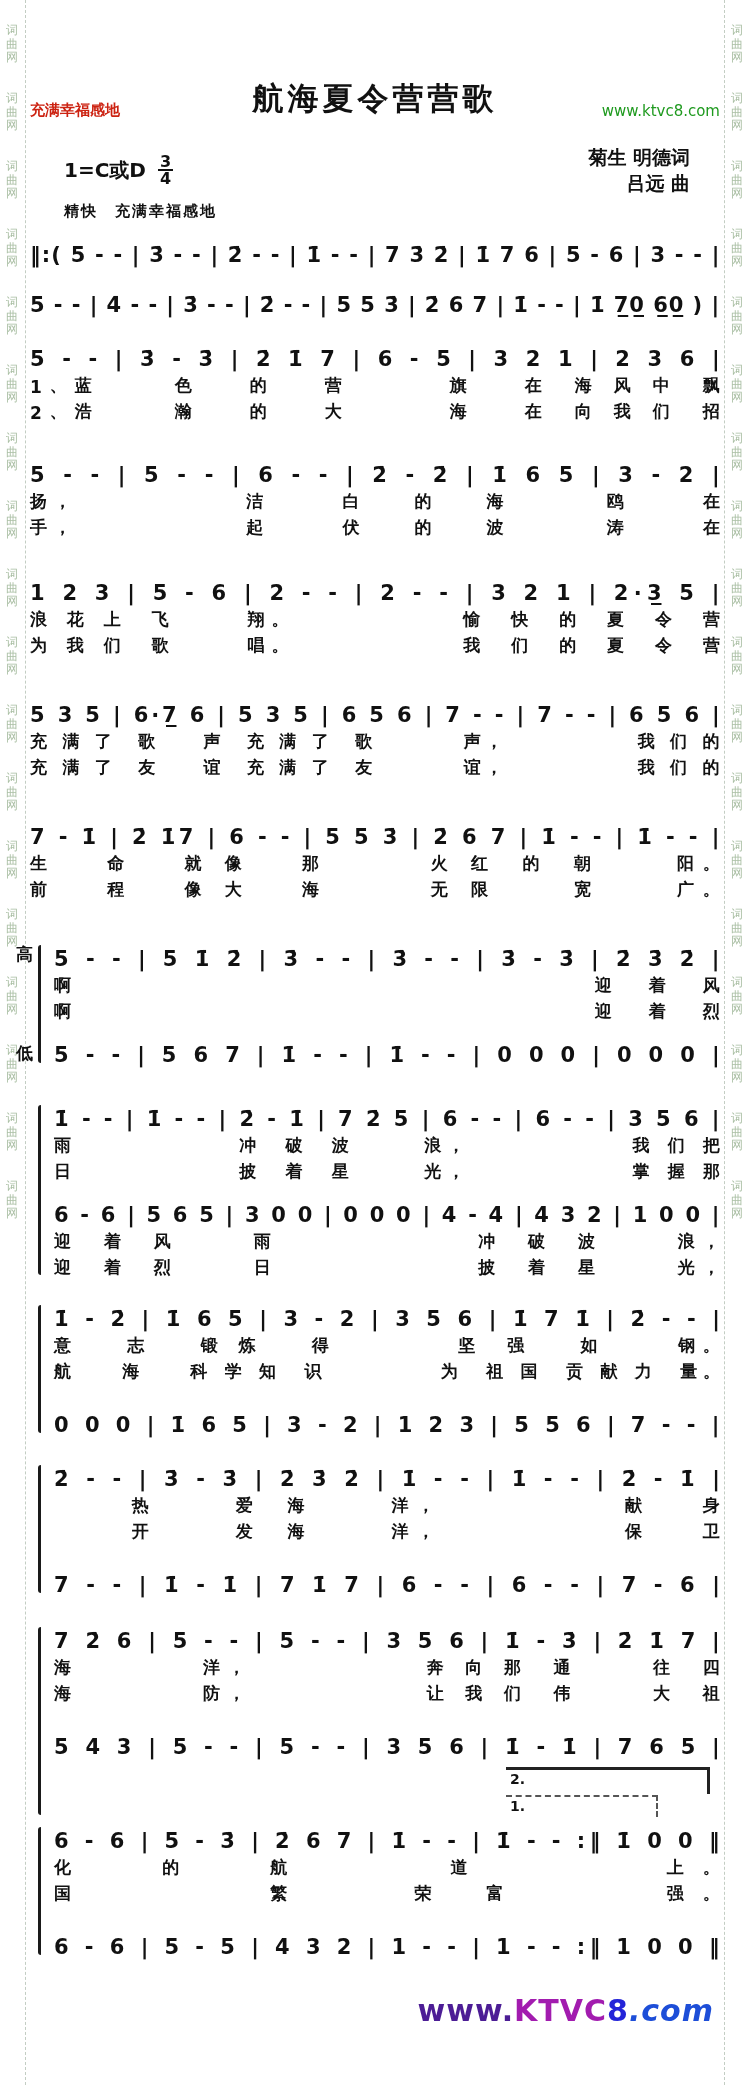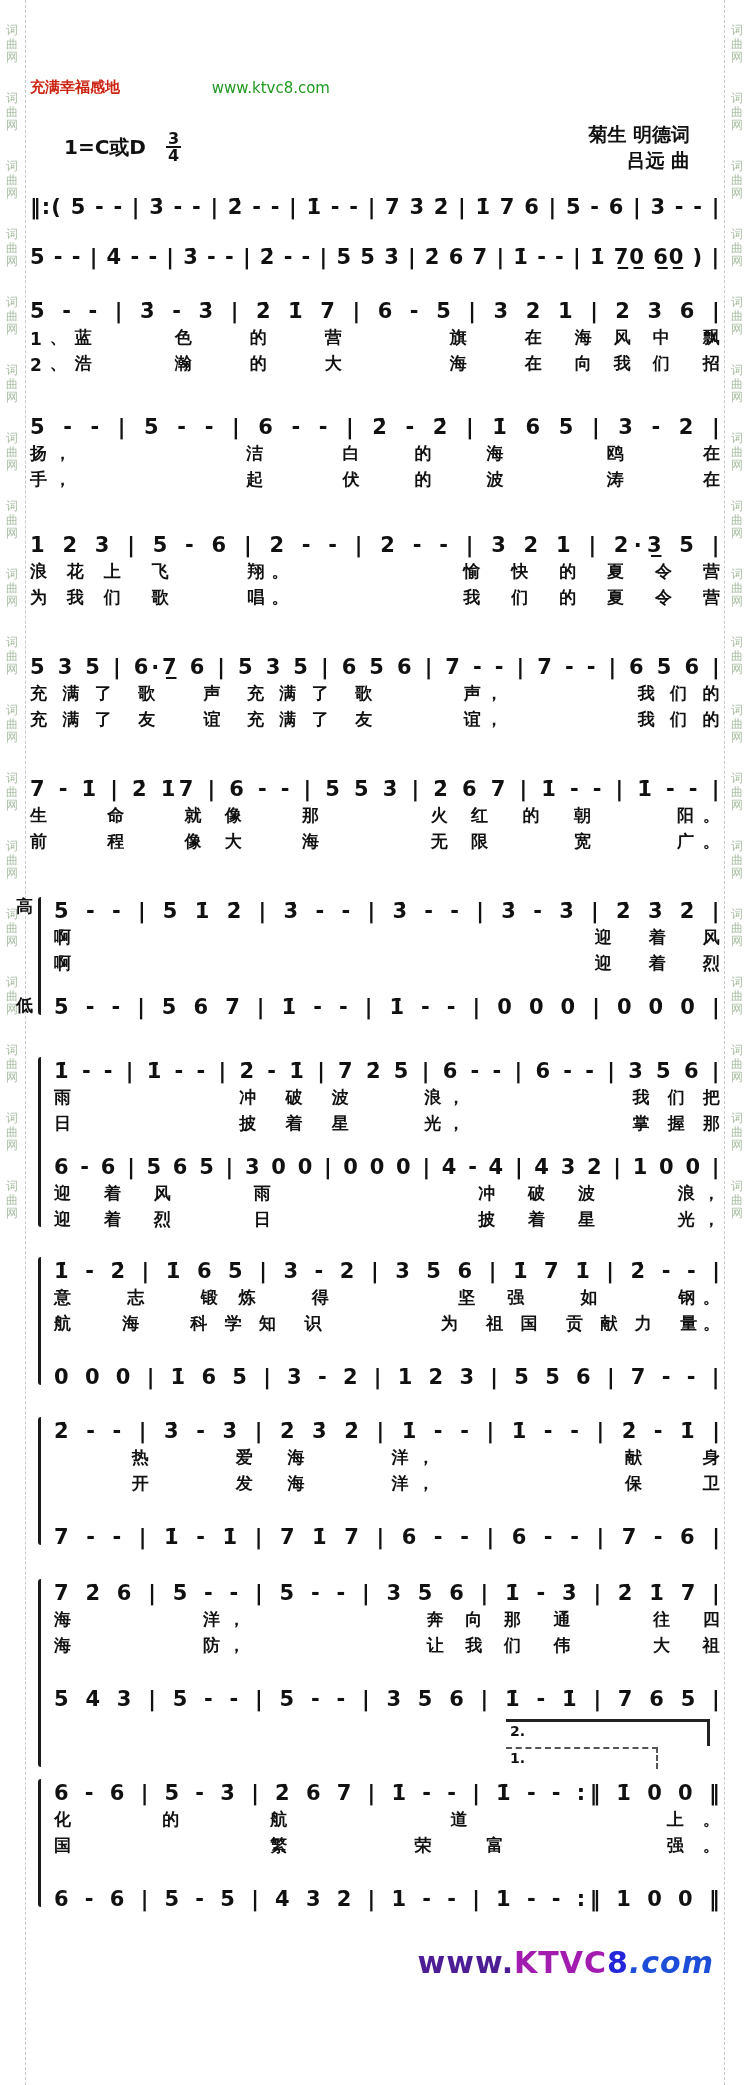--- a/index.html
+++ b/index.html
@@ -23,21 +23,21 @@
   .rail-right{right:0;border-left:1px dashed #c3cdc3;text-align:left;}
 
   .content{position:absolute;left:30px;right:30px;top:0;}
 
   .header-row{display:flex;align-items:flex-end;padding-top:78px;}
   .site-left{color:#cc2211;font-size:15px;font-weight:700;width:150px;}
   .page-title{flex:1;text-align:center;font-size:31px;font-weight:900;letter-spacing:4px;font-family:"DejaVu Serif",serif;}
   .site-right{color:#1f9a1f;font-size:15px;width:150px;text-align:right;}
 
   .meta-row{display:flex;justify-content:space-between;margin-top:24px;padding:0 30px 0 34px;}
-  .keysig{font-size:20px;font-weight:900;display:flex;align-items:center;gap:20px;}
+  .keysig{font-size:20px;font-weight:900;display:flex;align-items:center;gap:12px;}
   .frac{display:inline-flex;flex-direction:column;align-items:center;font-size:16px;line-height:15px;font-weight:900;}
   .frac .num{border-bottom:2px solid #111;padding:0 2px;}
   .credits{text-align:right;font-size:19px;font-weight:700;line-height:26px;}
   .tempo{margin-top:6px;padding-left:34px;font-size:15px;font-weight:900;letter-spacing:2px;}
 
   .spread{display:flex;justify-content:space-between;white-space:pre;}
   .notation{font-weight:700;font-size:21px;height:30px;align-items:flex-end;font-family:"DejaVu Sans",sans-serif;}
   .lyric{font-weight:700;font-size:17px;height:26px;align-items:flex-end;}
 
   .sys{position:relative;}
@@ -76,37 +76,39 @@
     <span>词曲网　词曲网　词曲网　词曲网　词曲网　词曲网　词曲网　词曲网　词曲网　词曲网　词曲网　词曲网　词曲网　词曲网　词曲网　词曲网　词曲网　词曲网</span>
   </div>
   <div class="rail rail-right">
     <span>词曲网　词曲网　词曲网　词曲网　词曲网　词曲网　词曲网　词曲网　词曲网　词曲网　词曲网　词曲网　词曲网　词曲网　词曲网　词曲网　词曲网　词曲网</span>
   </div>
 
   <div class="content">
 
     <div class="header-row">
       <div class="site-left">充满幸福感地</div>
+      <div class="page-title">航海夏令营营歌</div>
       <div class="site-right">www.ktvc8.com</div>
     </div>
 
     <div class="meta-row">
       <div class="keysig">
         <span>1=C或D</span>
         <span class="frac">
           <span class="num">3</span>
           <span>4</span>
         </span>
       </div>
       <div class="credits">
         <div>菊生 明德词</div>
         <div>吕远 曲</div>
       </div>
     </div>
 
+    <div class="tempo">精快　充满幸福感地</div>
 
     <div class="sys" style="margin-top:16px">
       <div class="notation spread"><span>‖</span><span>:</span><span>(</span><span> </span><span>5</span><span> </span><span>-</span><span> </span><span>-</span><span> </span><span>|</span><span> </span><span>3̇</span><span> </span><span>-</span><span> </span><span>-</span><span> </span><span>|</span><span> </span><span>2̇</span><span> </span><span>-</span><span> </span><span>-</span><span> </span><span>|</span><span> </span><span>1̇</span><span> </span><span>-</span><span> </span><span>-</span><span> </span><span>|</span><span> </span><span>7</span><span> </span><span>3̇</span><span> </span><span>2̇</span><span> </span><span>|</span><span> </span><span>1̇</span><span> </span><span>7</span><span> </span><span>6</span><span> </span><span>|</span><span> </span><span>5</span><span> </span><span>-</span><span> </span><span>6</span><span> </span><span>|</span><span> </span><span>3</span><span> </span><span>-</span><span> </span><span>-</span><span> </span><span>|</span></div>
     </div>
     <div class="sys" style="margin-top:20px">
       <div class="notation spread"><span>5</span><span> </span><span>-</span><span> </span><span>-</span><span> </span><span>|</span><span> </span><span>4̇</span><span> </span><span>-</span><span> </span><span>-</span><span> </span><span>|</span><span> </span><span>3̇</span><span> </span><span>-</span><span> </span><span>-</span><span> </span><span>|</span><span> </span><span>2̇</span><span> </span><span>-</span><span> </span><span>-</span><span> </span><span>|</span><span> </span><span>5</span><span> </span><span>5</span><span> </span><span>3̇</span><span> </span><span>|</span><span> </span><span>2̇</span><span> </span><span>6</span><span> </span><span>7</span><span> </span><span>|</span><span> </span><span>1̇</span><span> </span><span>-</span><span> </span><span>-</span><span> </span><span>|</span><span> </span><span>1̇</span><span> </span><span>7̲</span><span>0̲</span><span> </span><span>6̲</span><span>0̲</span><span> </span><span>)</span><span> </span><span>|</span></div>
     </div>
 
     <div class="sys" style="margin-top:24px">
       <div class="notation spread"><span>5</span><span> </span><span>-</span><span> </span><span>-</span><span> </span><span>|</span><span> </span><span>3̇</span><span> </span><span>-</span><span> </span><span>3̇</span><span> </span><span>|</span><span> </span><span>2̇</span><span> </span><span>1̇</span><span> </span><span>7</span><span> </span><span>|</span><span> </span><span>6</span><span> </span><span>-</span><span> </span><span>5</span><span> </span><span>|</span><span> </span><span>3</span><span> </span><span>2</span><span> </span><span>1</span><span> </span><span>|</span><span> </span><span>2</span><span> </span><span>3</span><span> </span><span>6</span><span> </span><span>|</span></div>

